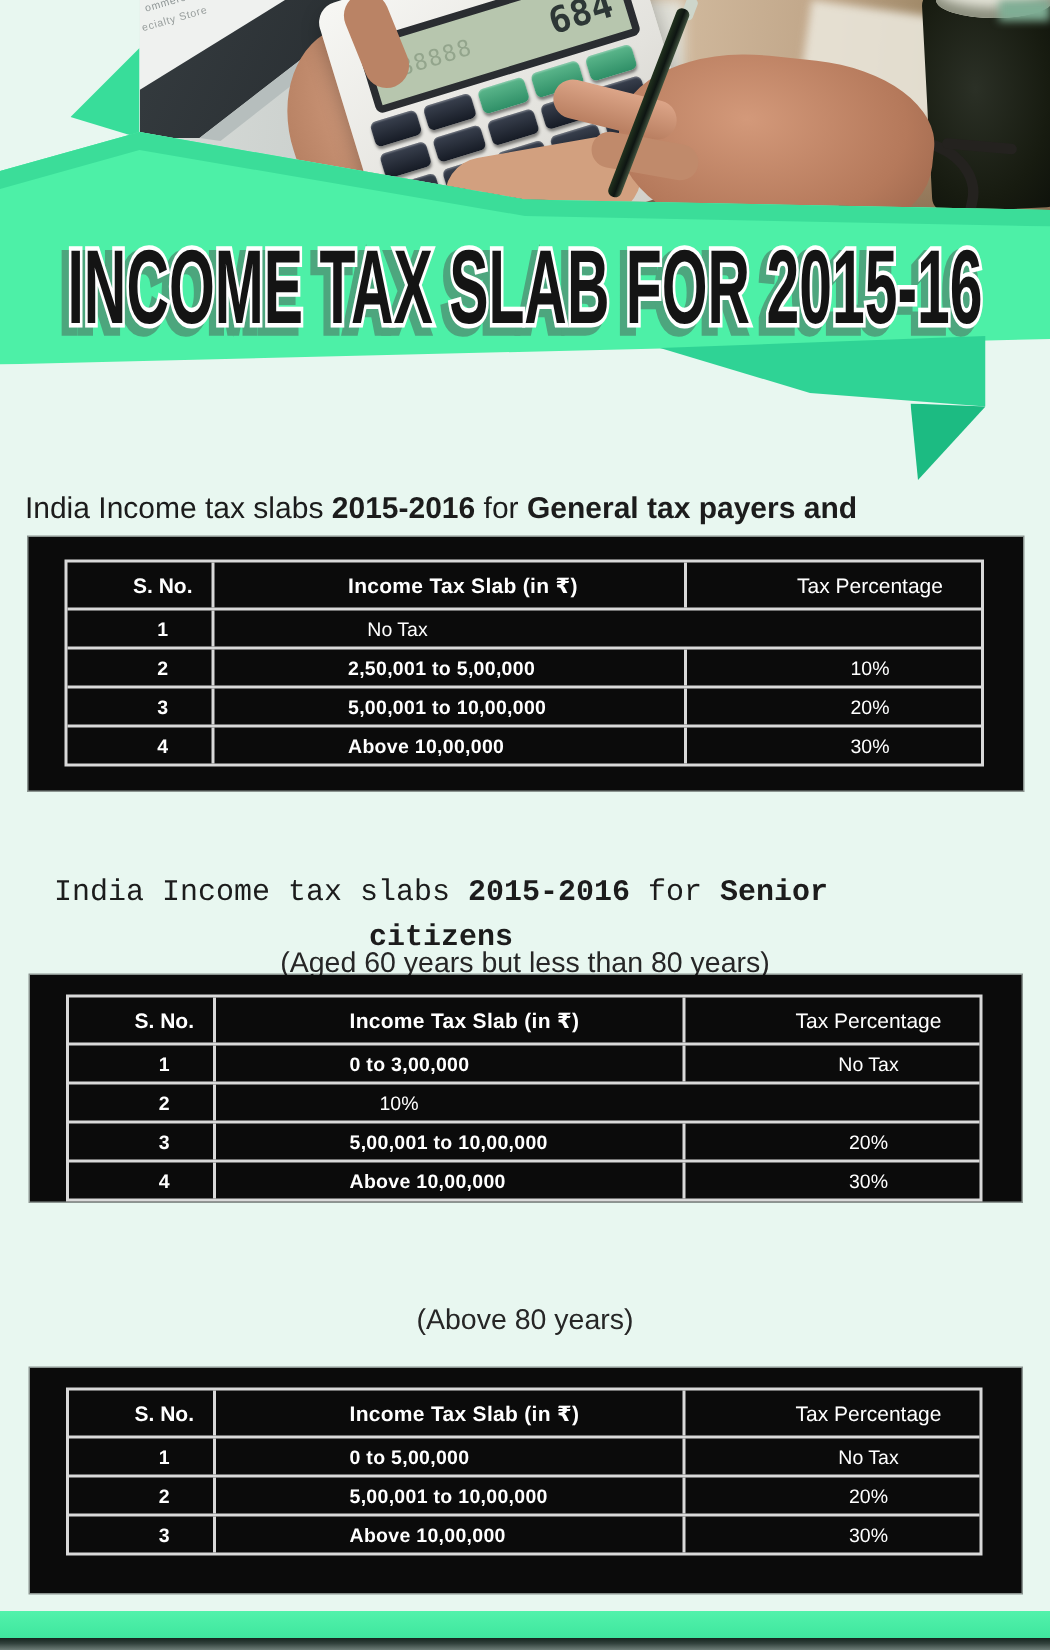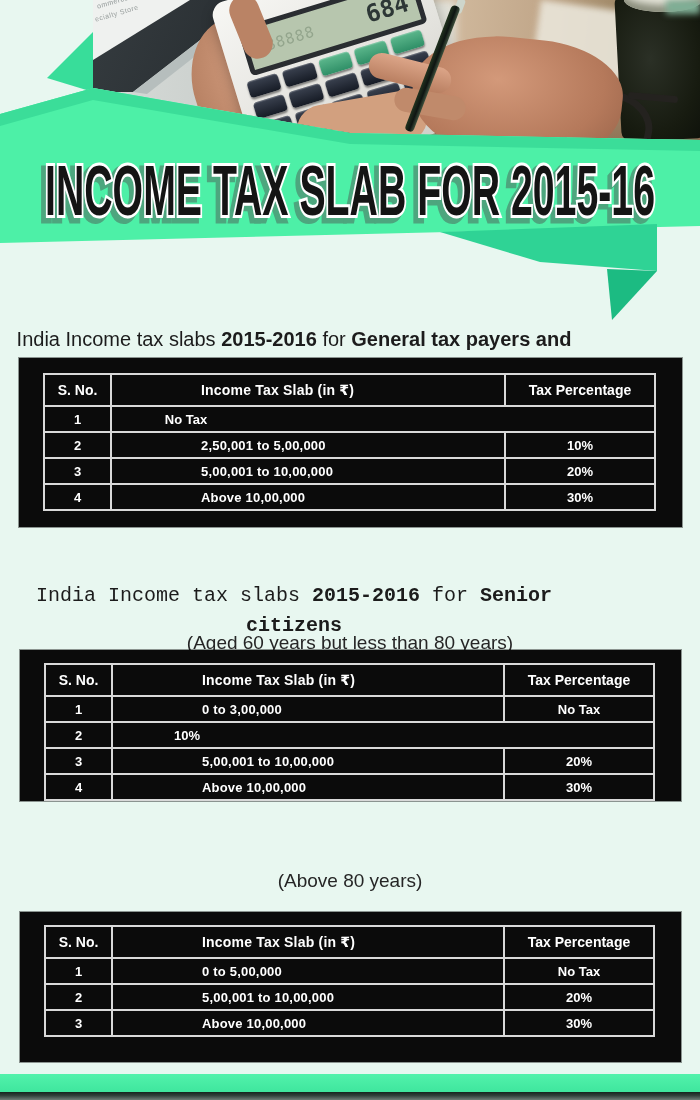--- a/index.html
+++ b/index.html
@@ -78,23 +78,23 @@
   .heading{left:0;width:588px;text-align:center;font-size:20px;line-height:30px;color:#1c1c1c;}
   .heading .b{font-weight:bold;}
   .subheading{left:0;width:700px;text-align:center;font-size:19px;line-height:30px;color:#262626;}
 
   
   .tblbox{background:#0b0b0b;box-shadow:0 0 0 1px rgba(0,0,0,.4);}
   .itable{position:absolute;left:24px;right:26px;top:0;border:2px solid #d9d9d9;}
   .trow{display:flex;height:24px;border-top:2px solid #d9d9d9;color:#ffffff;}
   .trow.head{height:30px;border-top:none;font-weight:bold;}
   .cell{display:flex;align-items:center;}
-  .c1{width:65px;justify-content:center;border-right:2px solid #d9d9d9;font-weight:bold;font-size:13px;}
+  .c1{width:65px;justify-content:center;border-right:2px solid #d9d9d9;font-weight:bold;font-size:13px;padding-left:31px;}
   .c2{flex:1;padding-left:89px;border-right:2px solid #d9d9d9;font-weight:bold;font-size:13px;letter-spacing:.2px;}
-  .c3{width:148px;justify-content:center;font-weight:bold;font-size:13px;}
+  .c3{width:148px;justify-content:center;font-weight:normal;font-size:13px;padding-left:48px;}
   .trow.head .c1,.trow.head .c2,.trow.head .c3{font-size:14px;}
 
   
   .footer-bar{left:0;top:1074px;width:700px;height:18px;
     background:linear-gradient(180deg,#52f2ab 0%,#3fe69e 100%);}
   .footer-shadow{left:0;top:1092px;width:700px;height:8px;
     background:linear-gradient(180deg,#15241e 0%,#31413c 45%,#6d7d77 100%);}
 </style>
 </head>
 <body>

